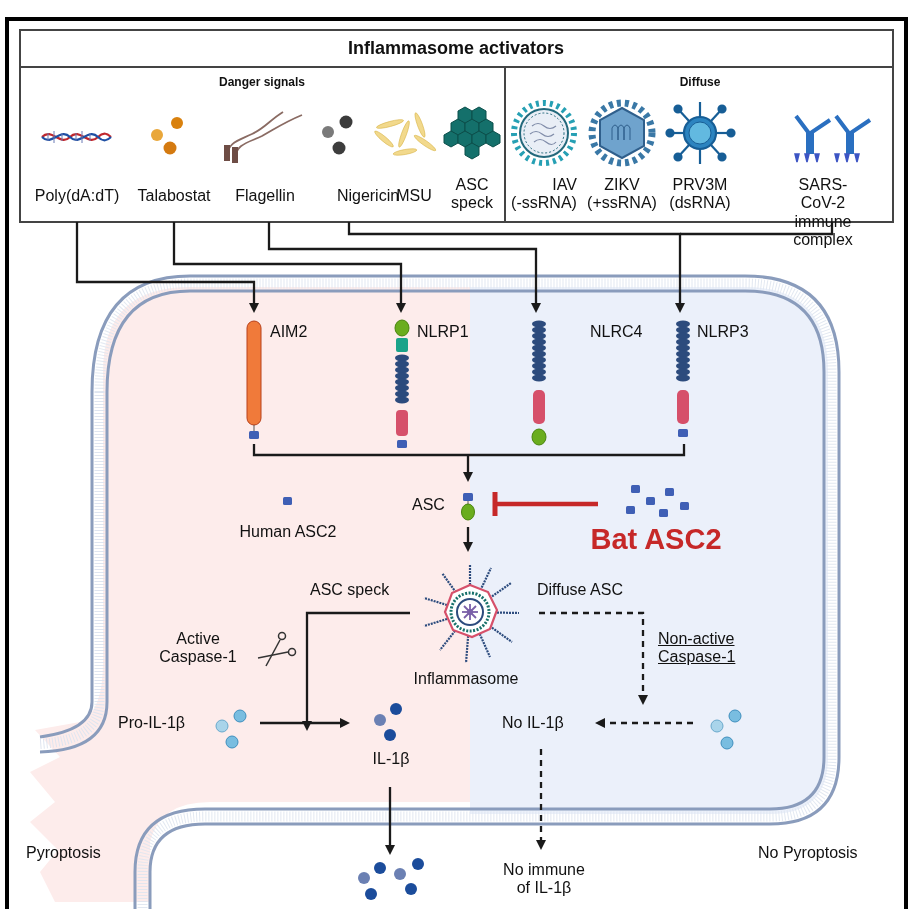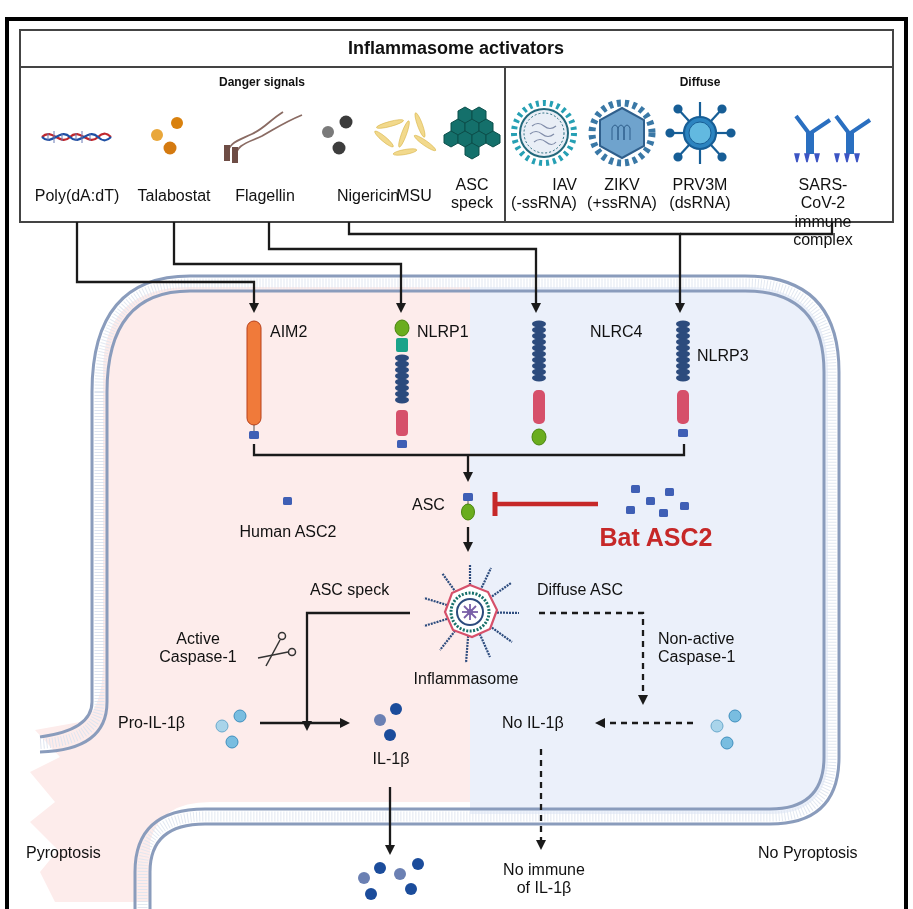--- a/index.html
+++ b/index.html
@@ -5,21 +5,21 @@
   html, body { margin:0; padding:0; background:#ffffff; }
   body { width:913px; height:909px; position:relative; overflow:hidden; font-family:"Liberation Sans", sans-serif; }
   #stage { position:absolute; left:0; top:12px; width:808px; height:909px; }
   .lbl { position:absolute; font-family:"Liberation Sans", sans-serif; color:#111; white-space:nowrap; line-height:1.15; }
   .c { text-align:center; transform:translateX(-50%); }
   .b { font-weight:bold; }
   .sz16 { font-size:16px; }
   .sz17 { font-size:12px; }
   .sz18 { font-size:18px; }
   .ml { white-space:pre-line; }
-  .bat { color:#c62828; font-weight:bold; font-size:25px; }
+  .bat { color:#c62828; font-weight:bold; font-size:29px; }
 </style>
 </head>
 <body>
 
 <div id="stage">
 <svg width="913" height="909" viewBox="0 0 913 909" xmlns="http://www.w3.org/2000/svg" style="position:absolute;left:0;top:0;">
   <defs>
     <pattern id="memPatH" width="5" height="22" patternUnits="userSpaceOnUse">
       <rect width="5" height="22" fill="#f0f3f9"></rect>
       <circle cx="2.5" cy="2.5" r="1.8" fill="#7f93b8"></circle>
@@ -326,31 +326,31 @@
 <div class="lbl sz16 c ml" style="left:622px;top:164px;">ZIKV
 (+ssRNA)</div>
 <div class="lbl sz16 c ml" style="left:700px;top:164px;">PRV3M
 (dsRNA)</div>
 <div class="lbl sz16 c ml" style="left:823px;top:164px;">SARS-CoV-2
 immune complex</div>
 
 <div class="lbl sz16" style="left:270px;top:311px;">AIM2</div>
 <div class="lbl sz16" style="left:417px;top:311px;">NLRP1</div>
 <div class="lbl sz16" style="left:554px;top:311px;margin-left:36px;">NLRC4</div>
-<div class="lbl sz16" style="left:697px;top:311px;margin-top:24px;">NLRP3</div>
+<div class="lbl sz16" style="left:697px;top:311px;">NLRP3</div>
 
 <div class="lbl sz16" style="left:412px;top:484px;">ASC</div>
 <div class="lbl sz16 c" style="left:288px;top:511px;">Human ASC2</div>
 <div class="lbl bat c" style="left:656px;top:511px;">Bat ASC2</div>
 
 <div class="lbl sz16" style="left:310px;top:569px;">ASC speck</div>
 <div class="lbl sz16" style="left:537px;top:569px;">Diffuse ASC</div>
 <div class="lbl sz16 c ml" style="left:198px;top:618px;">Active
 Caspase-1</div>
-<div class="lbl sz16 ml" style="left:658px;top:618px;">Non-active
+<div class="lbl sz16 ml" style="left:658px;top:618px;text-decoration:underline;">Non-active
 Caspase-1</div>
 <div class="lbl sz16 c" style="left:466px;top:658px;">Inflammasome</div>
 
 <div class="lbl sz16" style="left:118px;top:702px;">Pro-IL-1β</div>
 <div class="lbl sz16 c" style="left:391px;top:738px;">IL-1β</div>
 <div class="lbl sz16" style="left:26px;top:832px;">Pyroptosis</div>
 
 <div class="lbl sz16" style="left:502px;top:702px;">No IL-1β</div>
 <div class="lbl sz16 c ml" style="left:544px;top:849px;">No immune
 of IL-1β</div>

